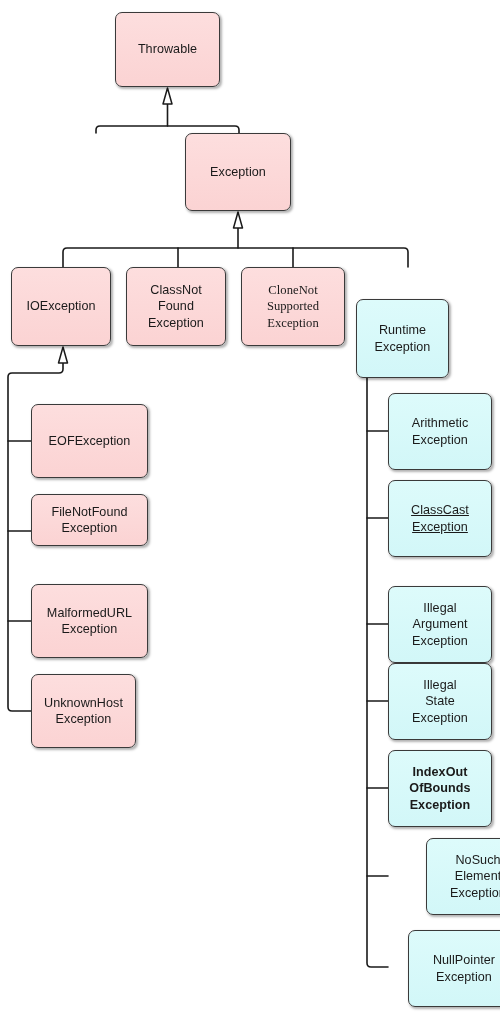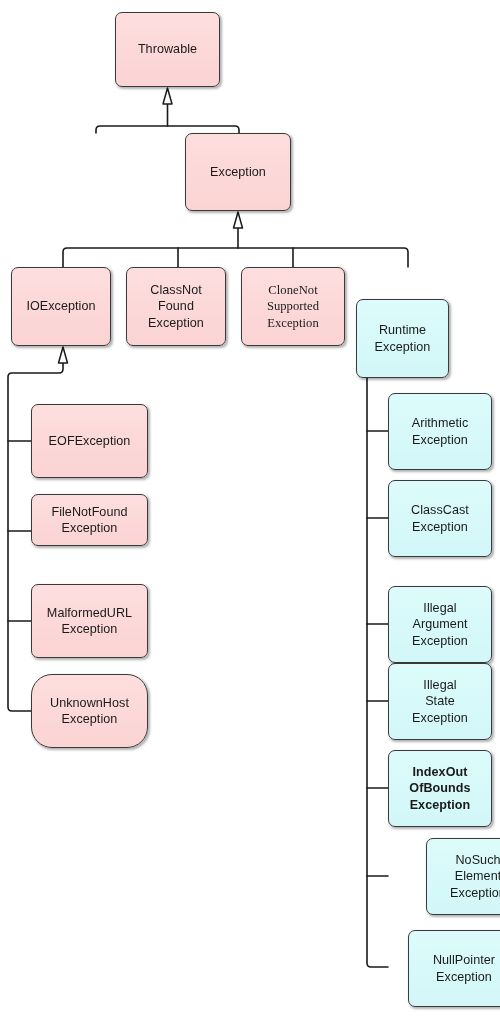--- a/index.html
+++ b/index.html
@@ -129,31 +129,31 @@
   <div class="node pink" style="left:31px; top:494px; width:117px; height:52px;">
     <span class="node-label">FileNotFound
 Exception</span>
   </div>
 
   <div class="node pink" style="left:31px; top:584px; width:117px; height:74px;">
     <span class="node-label">MalformedURL
 Exception</span>
   </div>
 
-  <div class="node pink" style="left:31px; top:674px; width:117px; height:74px;border-radius:21px;">
+  <div class="node pink" style="left:31px; top:674px; width:105px; height:74px;">
     <span class="node-label">UnknownHost
 Exception</span>
   </div>
 
   <div class="node cyan" style="left:388px; top:393px; width:104px; height:77px;justify-content:flex-end;">
     <span class="node-label">Arithmetic
 Exception</span>
   </div>
 
-  <div class="node cyan" style="left:388px; top:480px; width:104px; height:77px;">
+  <div class="node cyan" style="left:388px; top:480px; width:104px; height:77px;text-decoration:underline;">
     <span class="node-label">ClassCast
 Exception</span>
   </div>
 
   <div class="node cyan" style="left:388px; top:586px; width:104px; height:77px;">
     <span class="node-label">Illegal
 Argument
 Exception</span>
   </div>
 

